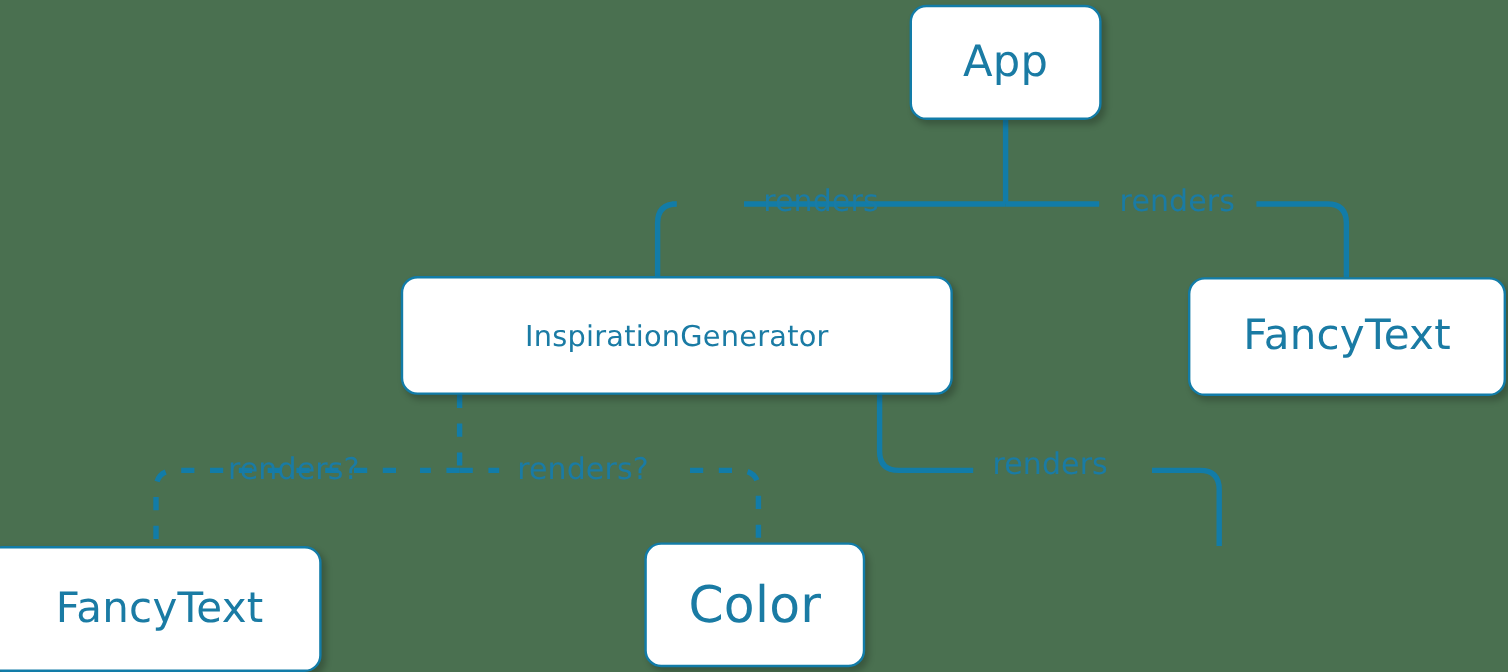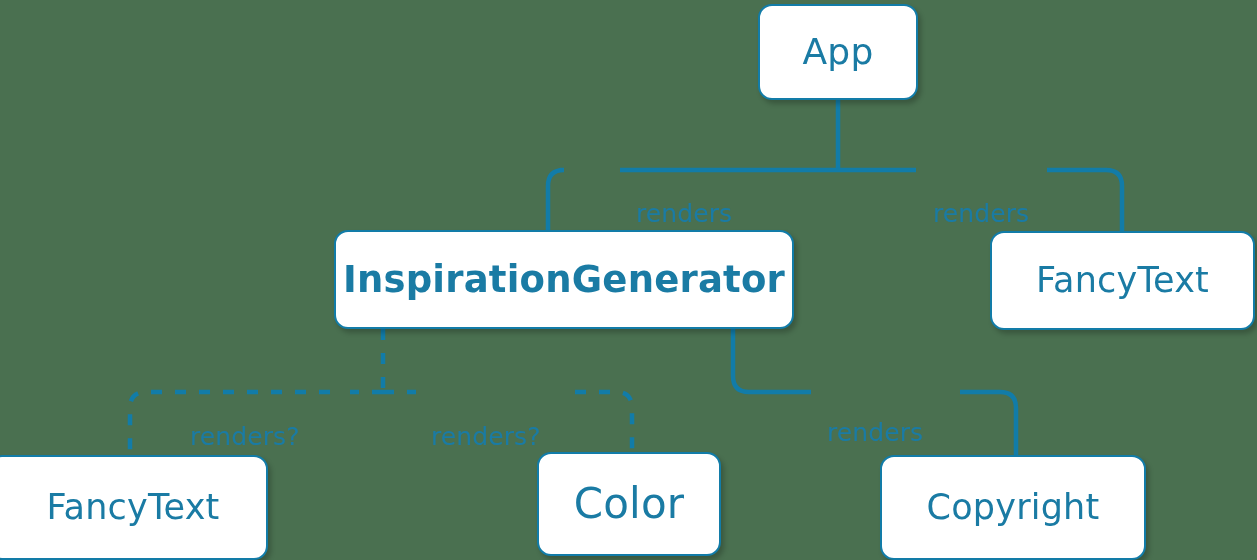--- a/index.html
+++ b/index.html
@@ -45,29 +45,28 @@
     line-height: 1;
   }
   .edge-label {
     position: absolute;
     color: #1a7ba4;
     font-size: 25px;
     line-height: 1;
     z-index: 3;
     white-space: nowrap;
     letter-spacing: 0.1px;
-    margin-top: 46px;
   }
 
   
   #node-app        { left: 758px;  top: 4px;   width: 160px; height: 96px;  }
   #node-app .node-label { font-size: 36px; }
 
   #node-inspiration { left: 334px; top: 230px; width: 460px; height: 99px; }
-  #node-inspiration .node-label { font-size: 37px; font-weight: bold; }
+  #node-inspiration .node-label { font-size: 24px; }
 
   #node-fancytext-right { left: 990px; top: 231px; width: 265px; height: 99px; }
   #node-fancytext-right .node-label { font-size: 35px; }
 
   #node-fancytext-bottom { left: -12px; top: 455px; width: 280px; height: 105px; }
   #node-fancytext-bottom .node-label { font-size: 35px; padding-left: 10px; }
 
   #node-color { left: 537px; top: 452px; width: 184px; height: 104px; }
   #node-color .node-label { font-size: 42px; }
 
@@ -116,23 +115,20 @@
   </div>
 
   <div class="node" id="node-fancytext-bottom">
     <span class="node-label">FancyText</span>
   </div>
 
   <div class="node" id="node-color">
     <span class="node-label">Color</span>
   </div>
 
-  <div class="node" id="node-copyright">
-    <span class="node-label">Copyright</span>
-  </div>
 
   <div class="edge-label" id="label-app-inspiration">renders</div>
 
   <div class="edge-label" id="label-app-fancytext">renders</div>
 
   <div class="edge-label" id="label-ig-fancytext">renders?</div>
 
   <div class="edge-label" id="label-ig-color">renders?</div>
 
   <div class="edge-label" id="label-ig-copyright">renders</div>

